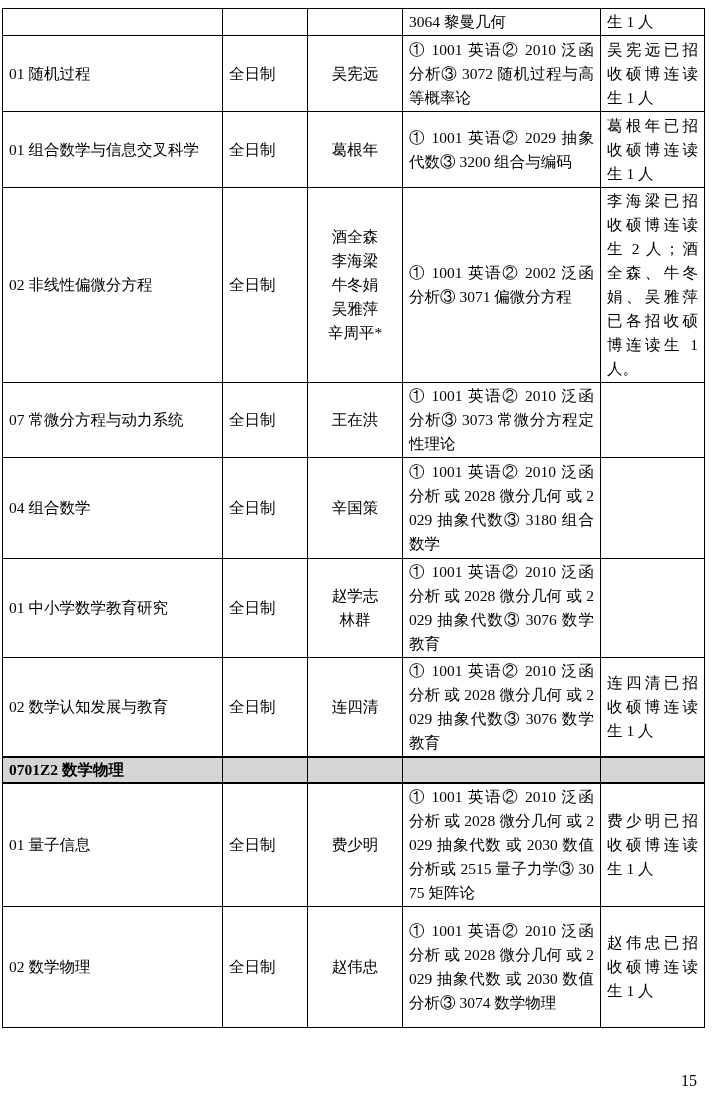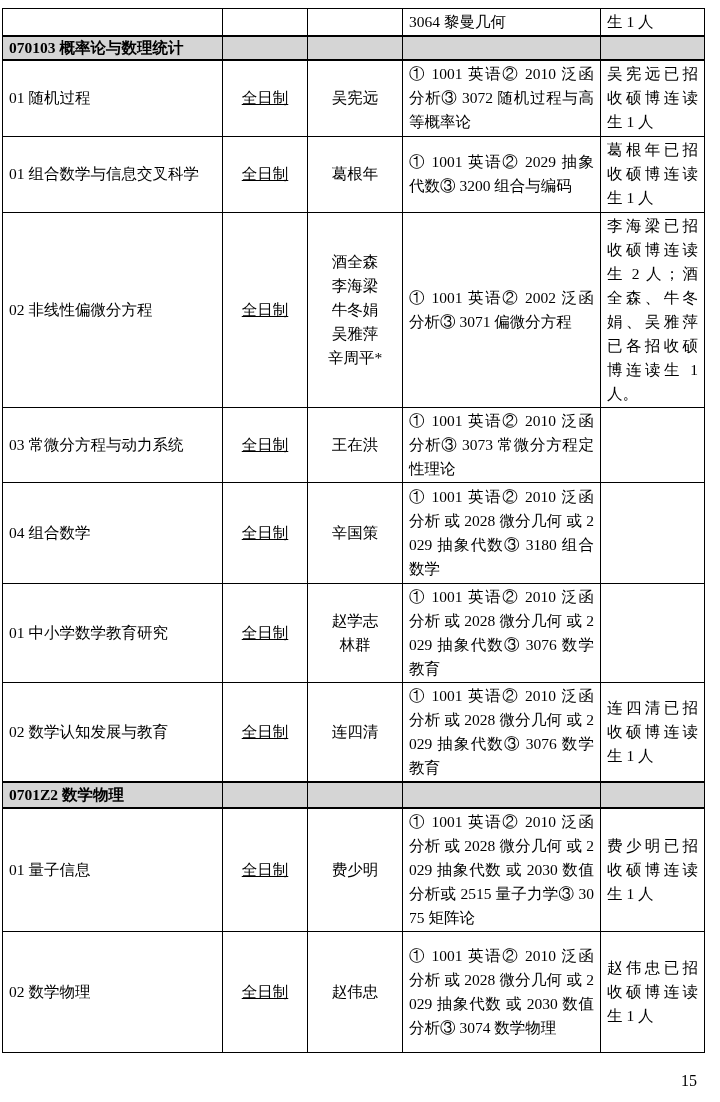--- a/index.html
+++ b/index.html
@@ -20,21 +20,21 @@
   .tbl td {
     border: 1px solid var(--border-color, #000);
     font-size: 15.5px;
     line-height: 24px;
     padding: 1px 6px;
     vertical-align: middle;
     overflow: hidden;
     word-break: break-all;
   }
   .c-dir  { text-align: left; padding-left: 7px; }
-  .c-mode { text-align: center; text-decoration: underline; }
+  .c-mode { text-align: left; }
   .c-adv  { text-align: center; white-space: pre-line; }
   .c-subj { text-align: justify; padding: 1px 5px; }
   .c-rem  { text-align: justify; }
   tr.section td {
     background: var(--section-bg, #d5d5d5);
     font-weight: bold;
     border-top: 2px solid var(--border-color, #000);
     border-bottom: 2px solid var(--border-color, #000);
     line-height: 20px;
   }
@@ -60,27 +60,20 @@
     <tbody>
 
       <tr style="height:24px">
         <td class="c-dir"></td>
         <td class="c-mode"></td>
         <td class="c-adv"></td>
         <td class="c-subj">3064 黎曼几何</td>
         <td class="c-rem">生 1 人</td>
       </tr>
 
-      <tr class="section" style="height:22px">
-        <td class="c-dir">070103 概率论与数理统计</td>
-        <td></td>
-        <td></td>
-        <td></td>
-        <td></td>
-      </tr>
 
       <tr style="height:76px">
         <td class="c-dir">01 随机过程</td>
         <td class="c-mode">全日制</td>
         <td class="c-adv">吴宪远</td>
         <td class="c-subj">① 1001 英语② 2010 泛函分析③ 3072 随机过程与高等概率论</td>
         <td class="c-rem">吴宪远已招收硕博连读生 1 人</td>
       </tr>
 
 
@@ -98,21 +91,21 @@
         <td class="c-adv adv-wide">酒全森
 李海梁
 牛冬娟
 吴雅萍
 辛周平*</td>
         <td class="c-subj">① 1001 英语② 2002 泛函分析③ 3071 偏微分方程</td>
         <td class="c-rem">李海梁已招收硕博连读生 2 人；酒全森、牛冬娟、吴雅萍已各招收硕博连读生 1 人。</td>
       </tr>
 
       <tr style="height:70px">
-        <td class="c-dir">03 常微分方程与动力系统</td>
+        <td class="c-dir">07 常微分方程与动力系统</td>
         <td class="c-mode">全日制</td>
         <td class="c-adv">王在洪</td>
         <td class="c-subj">① 1001 英语② 2010 泛函分析③ 3073 常微分方程定性理论</td>
         <td class="c-rem"></td>
       </tr>
 
       <tr style="height:101px">
         <td class="c-dir">04 组合数学</td>
         <td class="c-mode">全日制</td>
         <td class="c-adv">辛国策</td>

